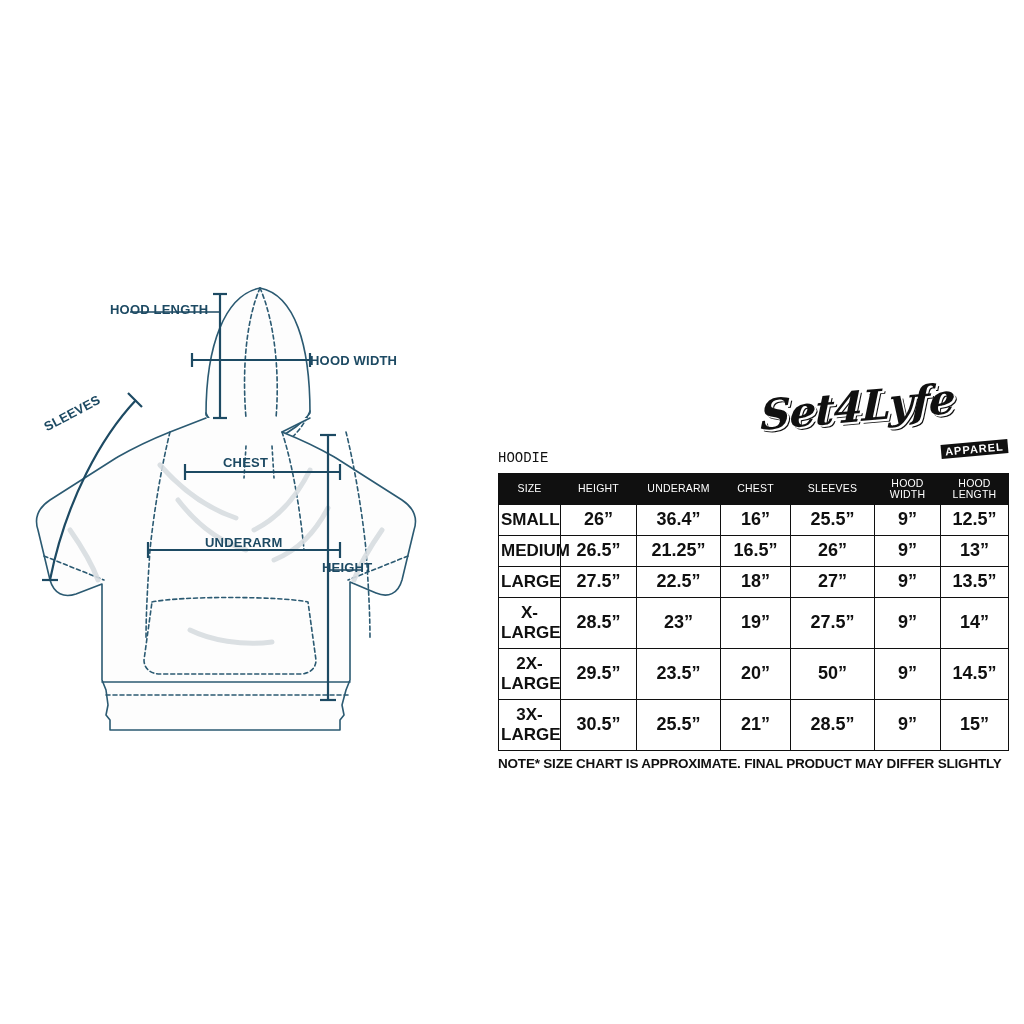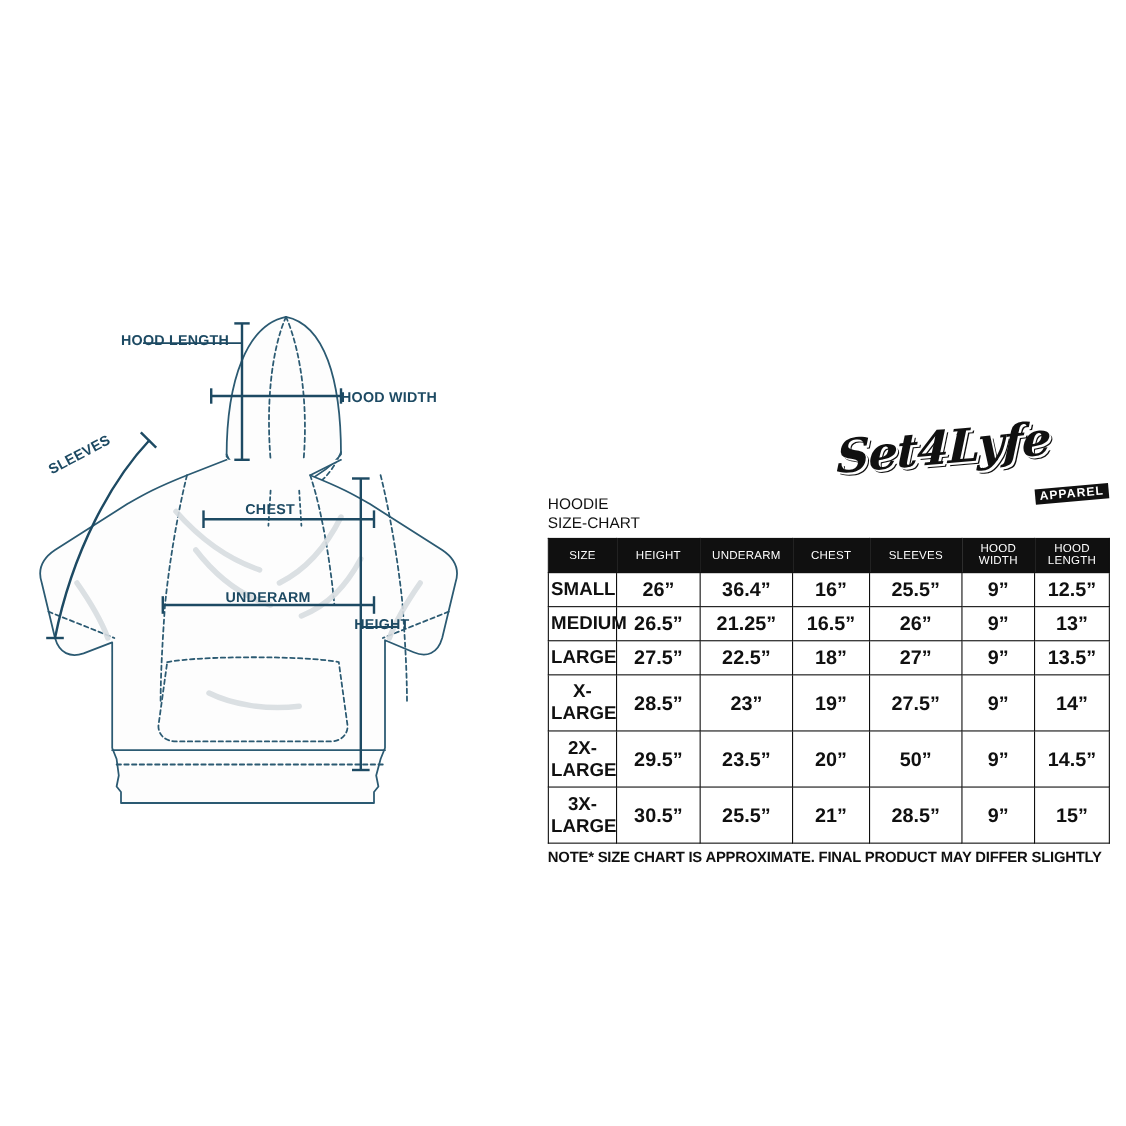--- a/index.html
+++ b/index.html
@@ -84,21 +84,21 @@
     left: 498px;
     top: 450px;
     width: 510px;
   }
   #chart-heading {
     color: #101010;
     font-size: 14px;
     font-weight: normal;
     line-height: 1.18;
     margin-bottom: 6px;
-    font-family: Liberation Sans, sans-serif;
+    font-family: Liberation Mono, monospace;
   }
   table.size-chart {
     border-collapse: collapse;
     width: 510px;
     table-layout: fixed;
   }
   table.size-chart th,
   table.size-chart td {
     border: 1px solid #101010;
     text-align: center;
@@ -230,21 +230,20 @@
   </div>
 
   <div id="logo">
     <div id="logo-text">Set4Lyfe</div>
     <div id="logo-sub">APPAREL</div>
   </div>
 
   <div id="chart-block">
     <div id="chart-heading">
       <div>HOODIE</div>
-      <div>SIZE-CHART</div>
     </div>
 
     <table class="size-chart">
       <colgroup>
         <col style="width:62px">
         <col style="width:76px">
         <col style="width:84px">
         <col style="width:70px">
         <col style="width:84px">
         <col style="width:66px">

